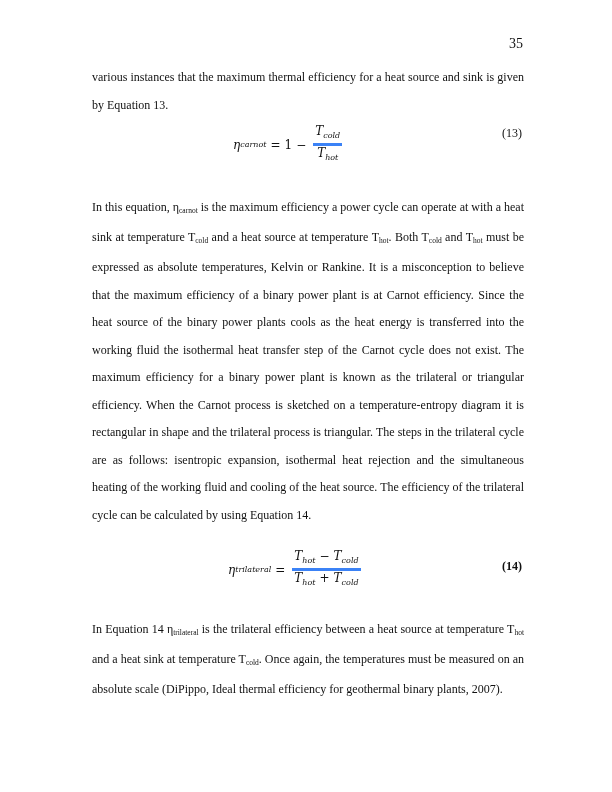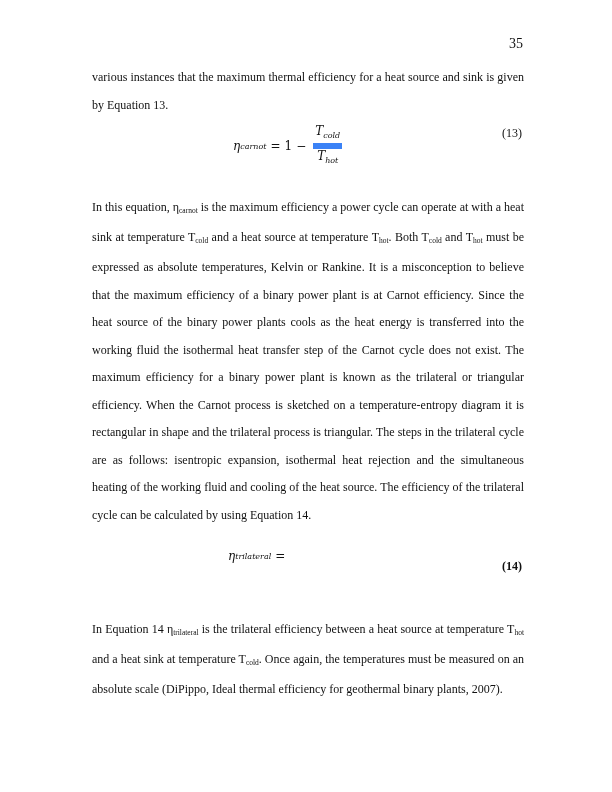--- a/index.html
+++ b/index.html
@@ -61,21 +61,21 @@
       display: inline-flex;
       flex-direction: column;
       align-items: center;
       margin: 0 3px;
     }
     .frac .num, .frac .den {
       padding: 0 2px;
       line-height: 15px;
       white-space: nowrap;
     }
-    .frac .num { border-bottom: 6px solid #3b82f6; }
+    .frac .num { border-bottom: 3px solid #3b82f6; }
     .eq-num {
       position: absolute;
       right: 0;
       font-size: 12px;
       font-family: "Liberation Serif", serif;
     }
     .op { margin: 0 4px; font-style: normal; }
   </style>
 </head>
 <body>
@@ -101,19 +101,23 @@
     <div class="eq-num" style="top:4px;text-align:right;">(13)</div>
   </div>
 
   <p class="para last-left" style="top:192px;"><span>In this equation, </span><span>η</span><span class="sub">carnot</span><span> is the maximum efficiency a power cycle can operate at with a heat sink at temperature </span><span>T</span><span class="sub">cold</span><span> and a heat source at temperature </span><span>T</span><span class="sub">hot</span><span>. Both </span><span>T</span><span class="sub">cold</span><span> and </span><span>T</span><span class="sub">hot</span><span> must be expressed as absolute temperatures, Kelvin or Rankine. It is a misconception to believe that the maximum efficiency of a binary power plant is at Carnot efficiency. Since the heat source of the binary power plants cools as the heat energy is transferred into the working fluid the isothermal heat transfer step of the Carnot cycle does not exist. The maximum efficiency for a binary power plant is known as the trilateral or triangular efficiency. When the Carnot process is sketched on a temperature-entropy diagram it is rectangular in shape and the trilateral process is triangular. The steps in the trilateral cycle are as follows: isentropic expansion, isothermal heat rejection and the simultaneous heating of the working fluid and cooling of the heat source. The efficiency of the trilateral cycle can be calculated by using Equation 14.</span></p>
 
   <div class="eq-row" style="top:549px;">
     <div class="eq" style="left:138px; top:0px;">
       <span>η</span>
         <span class="esub">trilateral</span>
       <span class="op upright">=</span>
+      <span class="frac">
+        <span class="num"><span>T</span><span class="esub">hot</span><span class="op">−</span><span>T</span><span class="esub">cold</span></span>
+        <span class="den"><span>T</span><span class="esub">hot</span><span class="op">+</span><span>T</span><span class="esub">cold</span></span>
+      </span>
     </div>
     <div class="eq-num" style="top:10px;font-weight:bold;">(14)</div>
   </div>
 
   <p class="para last-left" style="top:614px;"><span>In Equation 14 </span><span>η</span><span class="sub">trilateral</span><span> is the trilateral efficiency between a heat source at temperature </span><span>T</span><span class="sub">hot</span><span> and a heat sink at temperature </span><span>T</span><span class="sub">cold</span><span>. Once again, the temperatures must be measured on an absolute scale (DiPippo, Ideal thermal efficiency for geothermal binary plants, 2007).</span></p>
 
 </div>
 
 </body></html>

